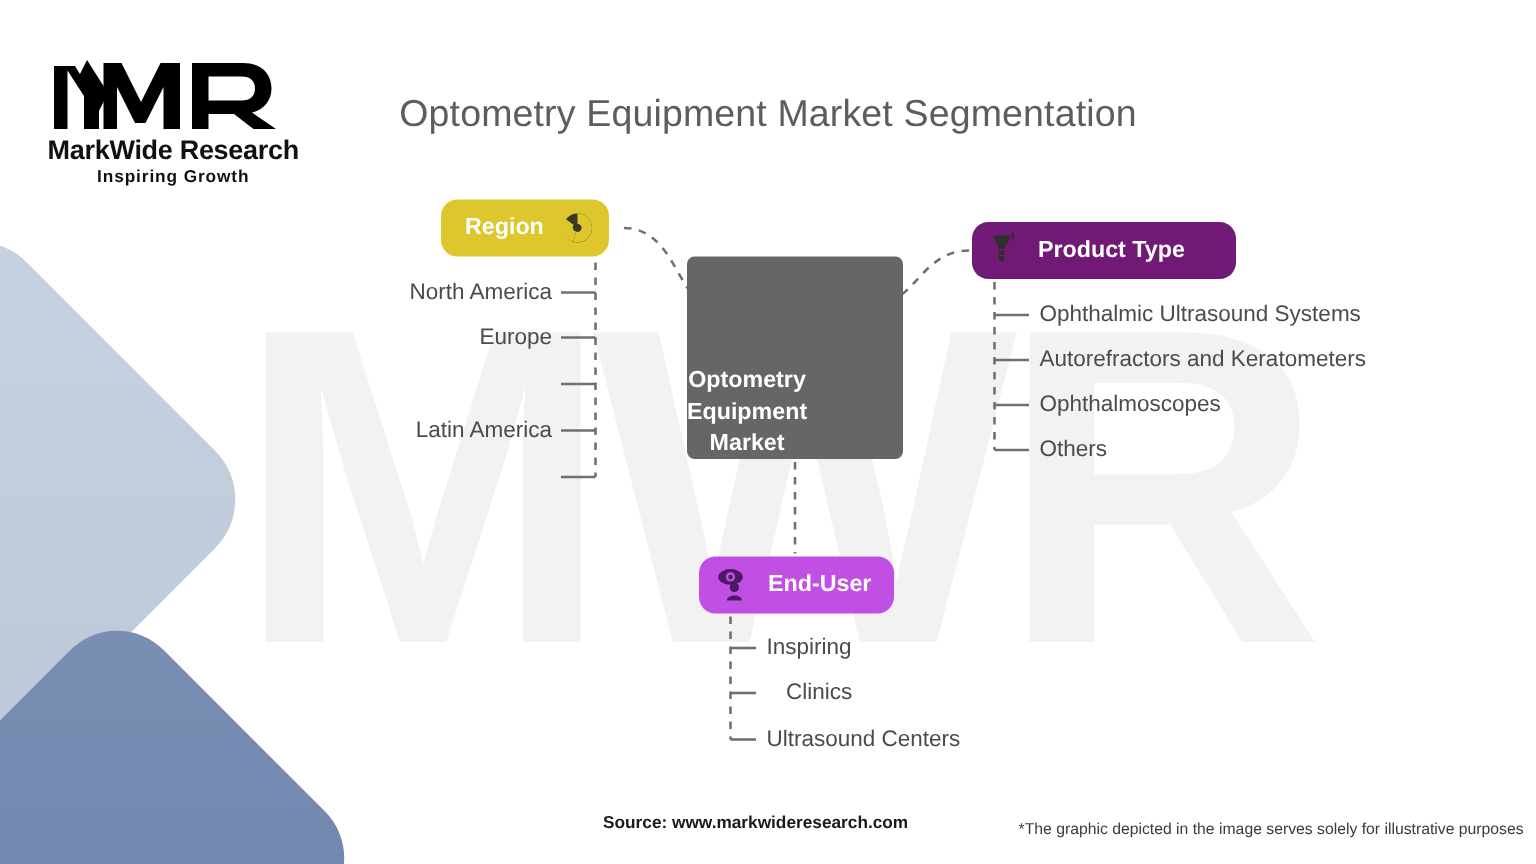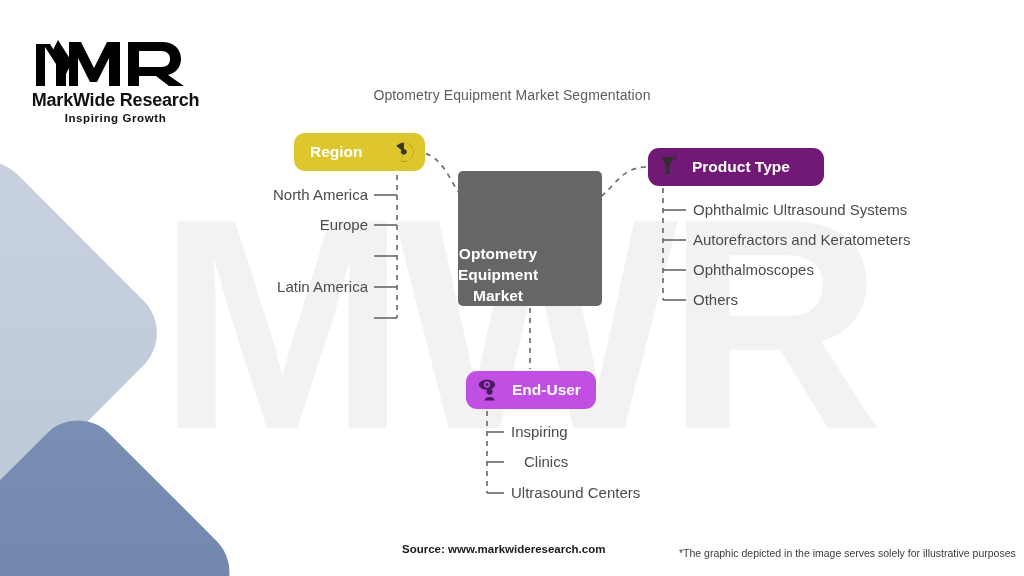--- a/index.html
+++ b/index.html
@@ -75,25 +75,24 @@
     margin-top: 1px;
   }
 
   
   .title {
     position: absolute;
     left: 0;
     top: 62px;
     width: 1024px;
     text-align: center;
-    font-size: 14px;
+    font-size: 25px;
     color: #5d5d5d;
     font-weight: 400;
     letter-spacing: 0.1px;
-    margin-top: 25px;
   }
 
   
   #links {
     position: absolute;
     left: 0; top: 0;
     width: 1024px; height: 576px;
     pointer-events: none;
   }
 
@@ -125,21 +124,21 @@
     border-radius: 11px;
     height: 38px;
     box-sizing: border-box;
     color: #ffffff;
     font-size: 15.5px;
     font-weight: bold;
     white-space: nowrap;
   }
   .badge-region {
     left: 294px; top: 133px;
-    width: 131px;
+    width: 112px;
     background: #ddc72c;
     padding: 0 10px 0 16px;
     justify-content: space-between;
   }
   .badge-product {
     left: 648px; top: 148px;
     width: 176px;
     background: #701a75;
     padding: 0 14px 0 10px;
   }

